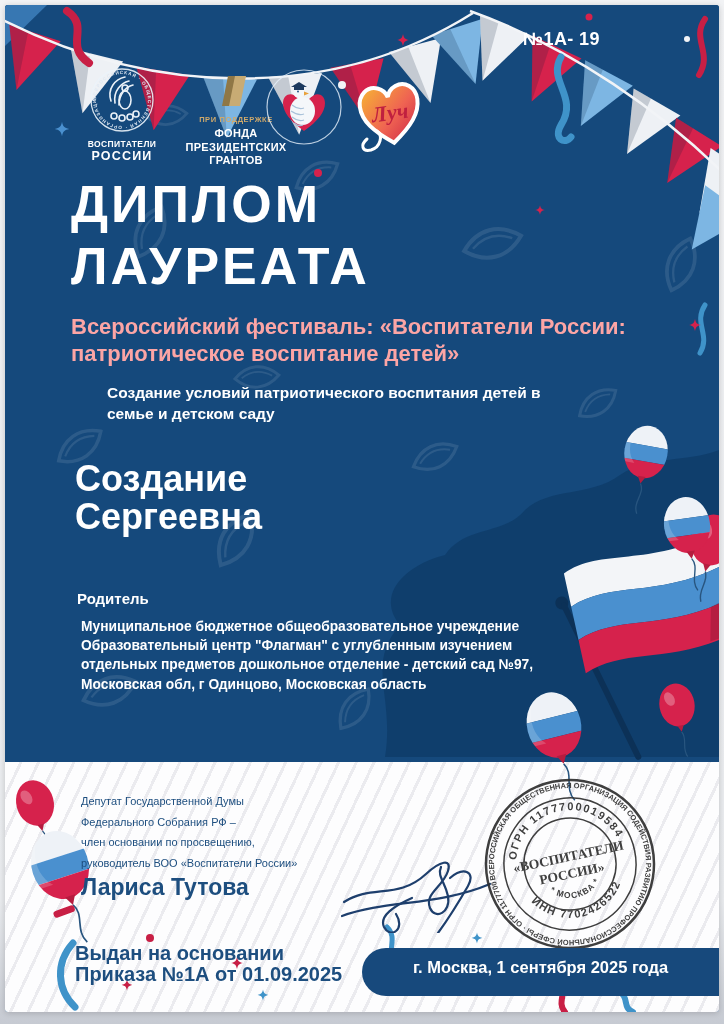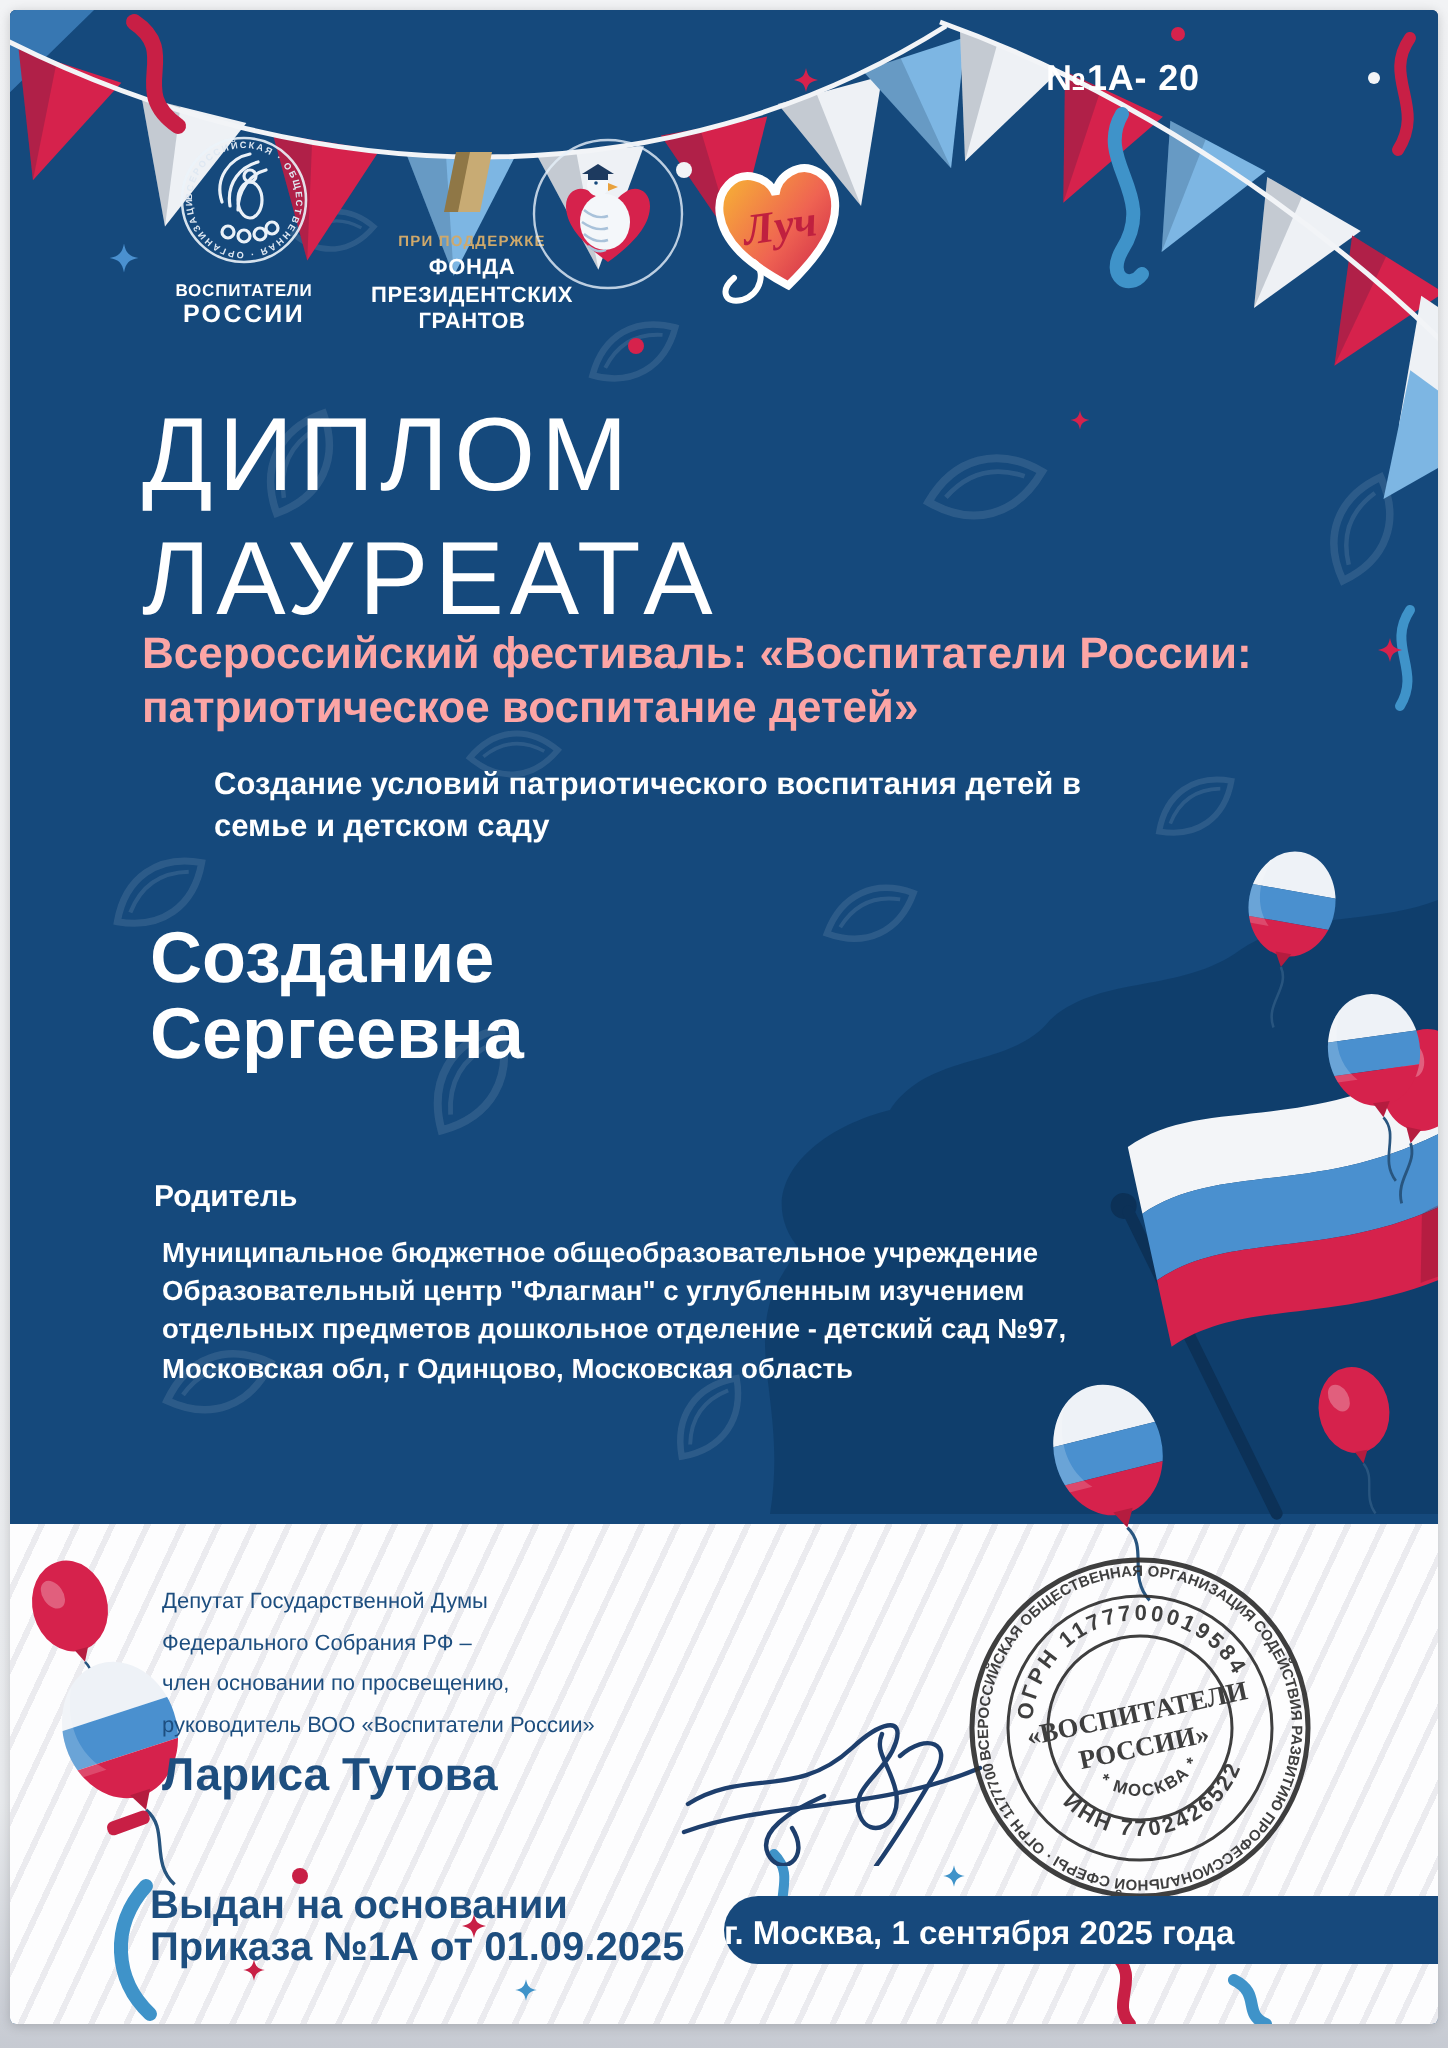--- a/index.html
+++ b/index.html
@@ -16,33 +16,33 @@
   .number{left:518px;top:24px;color:#fff;font-weight:bold;font-size:18px;letter-spacing:.4px;}
   .logo{text-align:center;color:#fff;}
   .logo1{left:72px;top:62px;width:90px;}
   .logo1 .c1{font-size:8.5px;font-weight:bold;letter-spacing:.4px;margin-top:2px;}
   .logo1 .c2{font-size:12.5px;font-weight:bold;letter-spacing:1.2px;}
   .logo2{left:170px;top:70px;width:122px;}
   .logo2 .sup{font-size:7.5px;font-weight:bold;color:#cfa96b;letter-spacing:.6px;margin:4px 0 3px;}
   .logo2 .ln{font-size:11px;font-weight:bold;line-height:13.5px;letter-spacing:.3px;}
   .logo3{left:258px;top:62px;width:82px;}
   .logo4{left:346px;top:68px;width:80px;}
-  .title{left:66px;top:192px;color:#fff;font-weight:normal;font-size:52px;line-height:62px;letter-spacing:3px;}
+  .title{left:66px;top:168px;color:#fff;font-weight:bold;font-size:52px;line-height:62px;letter-spacing:3px;}
   .festival{left:66px;top:309px;color:#fca5a5;font-weight:bold;font-size:22px;line-height:26.5px;white-space:nowrap;}
   .nomination{left:72px;top:377px;color:#fff;font-weight:bold;font-size:15.5px;line-height:21px;white-space:nowrap;margin-left:30px;}
   .name{left:70px;top:455px;color:#fff;font-weight:bold;font-size:36px;line-height:38px;}
   .role{left:72px;top:585px;color:#fff;font-weight:bold;font-size:15px;}
   .institution{left:76px;top:612px;color:#fff;font-weight:bold;font-size:13.8px;line-height:19.2px;white-space:nowrap;}
   .deputy{left:76px;top:786px;color:#1d4e7f;font-weight:normal;font-size:11px;line-height:20.5px;white-space:nowrap;}
   .signer-name{left:76px;top:869px;color:#1d4e7f;font-weight:bold;font-size:23px;}
   .sig{left:333px;top:833px;}
   .stamp{left:476px;top:770px;transform:rotate(-12deg);opacity:.92;}
   .issued{left:70px;top:938px;color:#1d4e7f;font-weight:bold;font-size:20px;line-height:21px;white-space:nowrap;}
-  .datebar{left:357px;right:0;top:943px;height:34px;background:#17497c;border-radius:26px 0 0 26px;
-           color:#fff;font-weight:bold;font-size:16.5px;line-height:38px;text-align:left;}
+  .datebar{left:357px;right:0;top:943px;height:48px;background:#17497c;border-radius:26px 0 0 26px;
+           color:#fff;font-weight:bold;font-size:16.5px;line-height:38px;text-align:center;}
 </style>
 </head>
 <body>
 
 <div class="page">
   <div class="cert">
     <div class="blue-area"></div>
     <div class="white-area"></div>
 
     <svg class="decor" viewBox="0 0 714 1007" aria-hidden="true">
@@ -185,21 +185,21 @@
       <g>
         <use href="#spark" transform="translate(232,958)" fill="#c81f45"></use>
         <use href="#spark" transform="translate(472,933) scale(.9)" fill="#3f93c9"></use>
         <use href="#spark" transform="translate(620,968)" fill="#3f93c9"></use>
         <use href="#spark" transform="translate(122,980) scale(.9)" fill="#c81f45"></use>
         <use href="#spark" transform="translate(258,990) scale(.9)" fill="#3f93c9"></use>
         <circle cx="145" cy="933" r="4" fill="#c81f45"></circle>
       </g>
     </svg>
 
-    <div class="abs number">№1А- 20</div>
+    <div class="abs number">№1А- 19</div>
 
     <div class="abs logo logo1">
       <svg width="66" height="66" viewBox="0 0 66 66">
         <circle cx="33" cy="33" r="31" fill="none" stroke="rgba(235,243,250,.9)" stroke-width="1.3"></circle>
         <path id="l1ring" d="M7,33 A 26,26 0 1 1 59,33 A 26,26 0 1 1 7,33" fill="none"></path>
         <text font-size="4.6" letter-spacing="1" fill="#dfe8f2" font-weight="bold">
           <textPath href="#l1ring">ВСЕРОССИЙСКАЯ · ОБЩЕСТВЕННАЯ · ОРГАНИЗАЦИЯ</textPath>
         </text>
         <g fill="none" stroke="#eaf1f8" stroke-width="1.6" stroke-linecap="round">
           <path d="M22,34 C18,22 26,12 36,10"></path>

